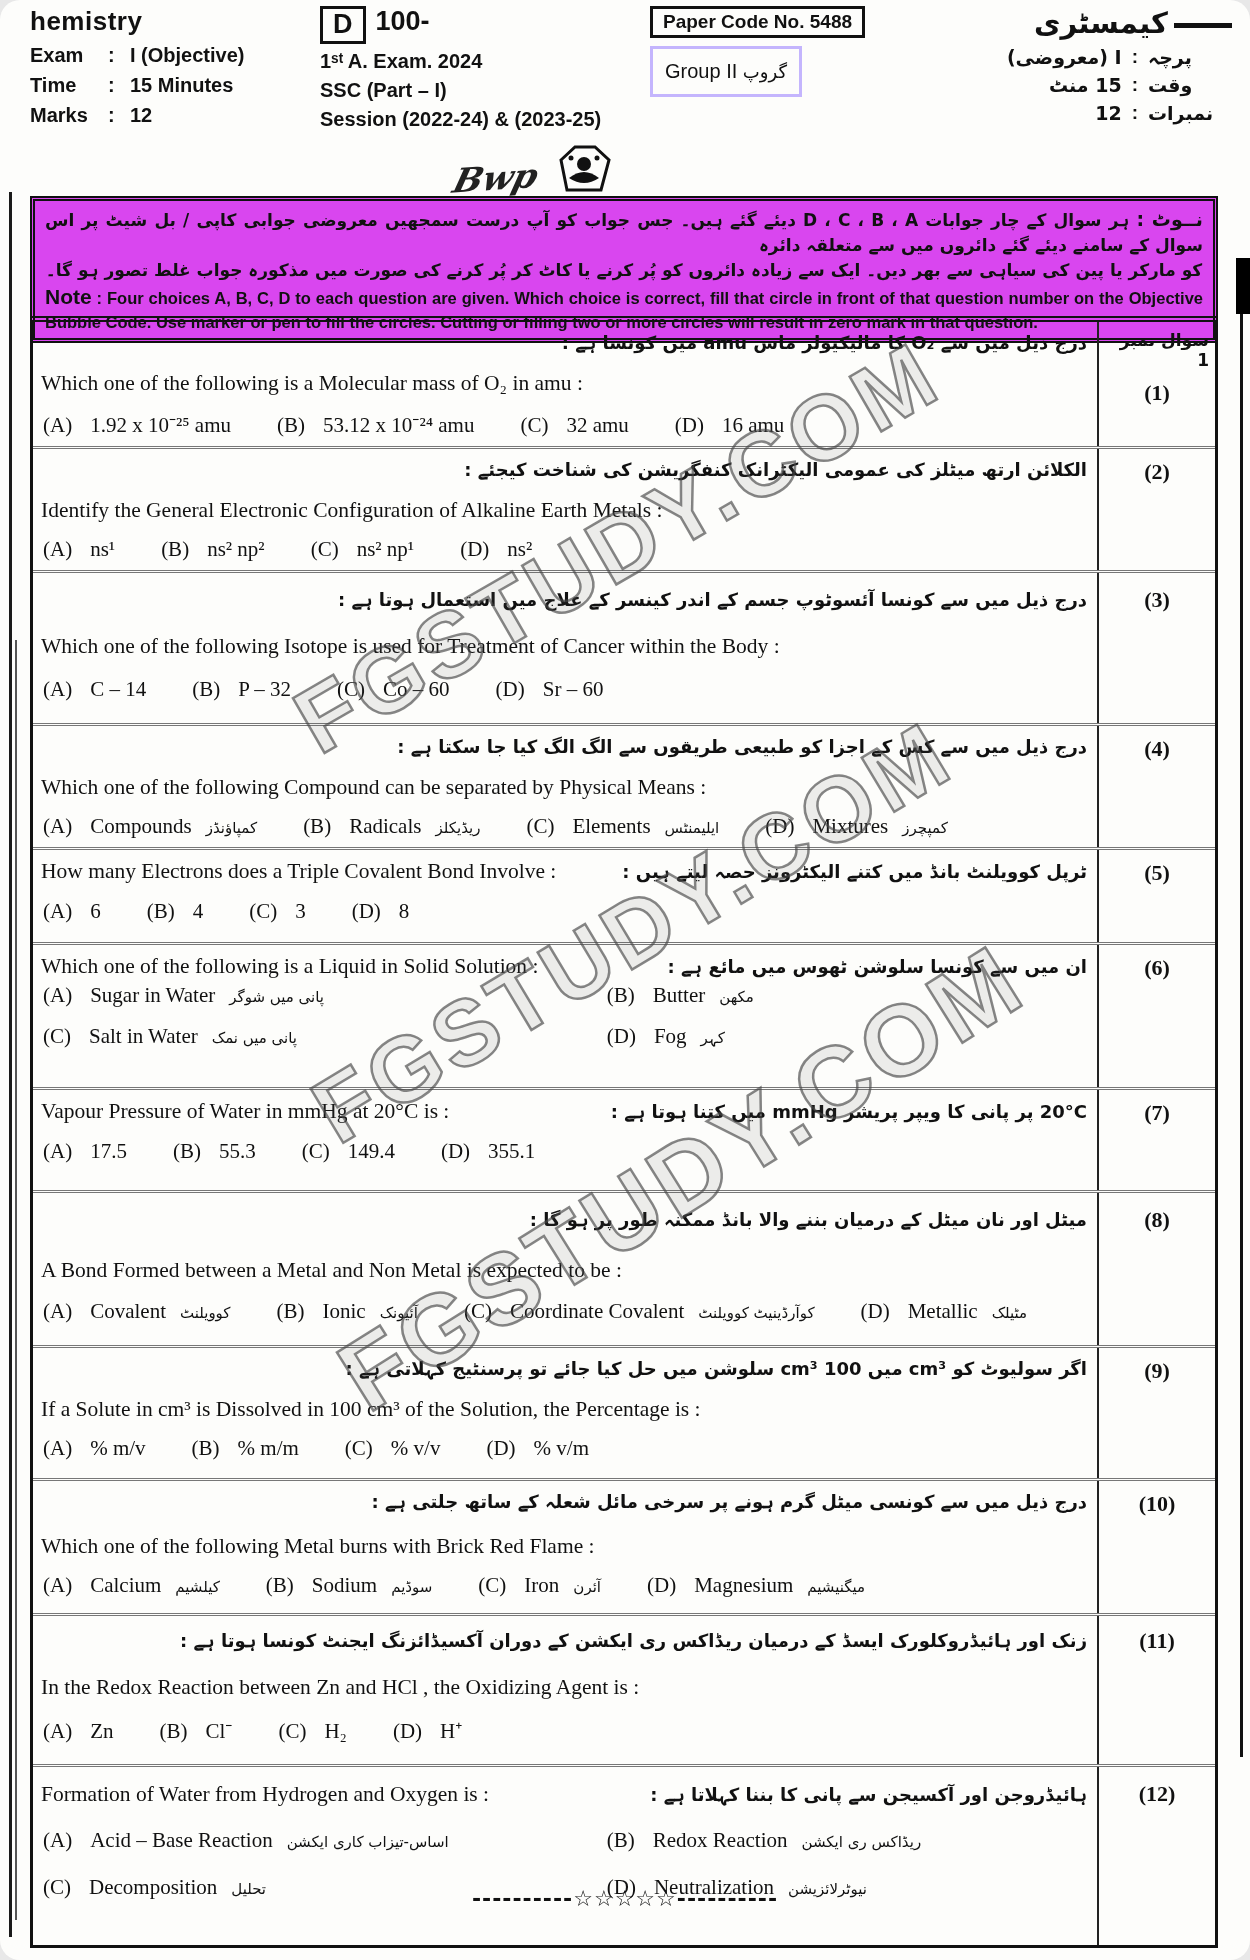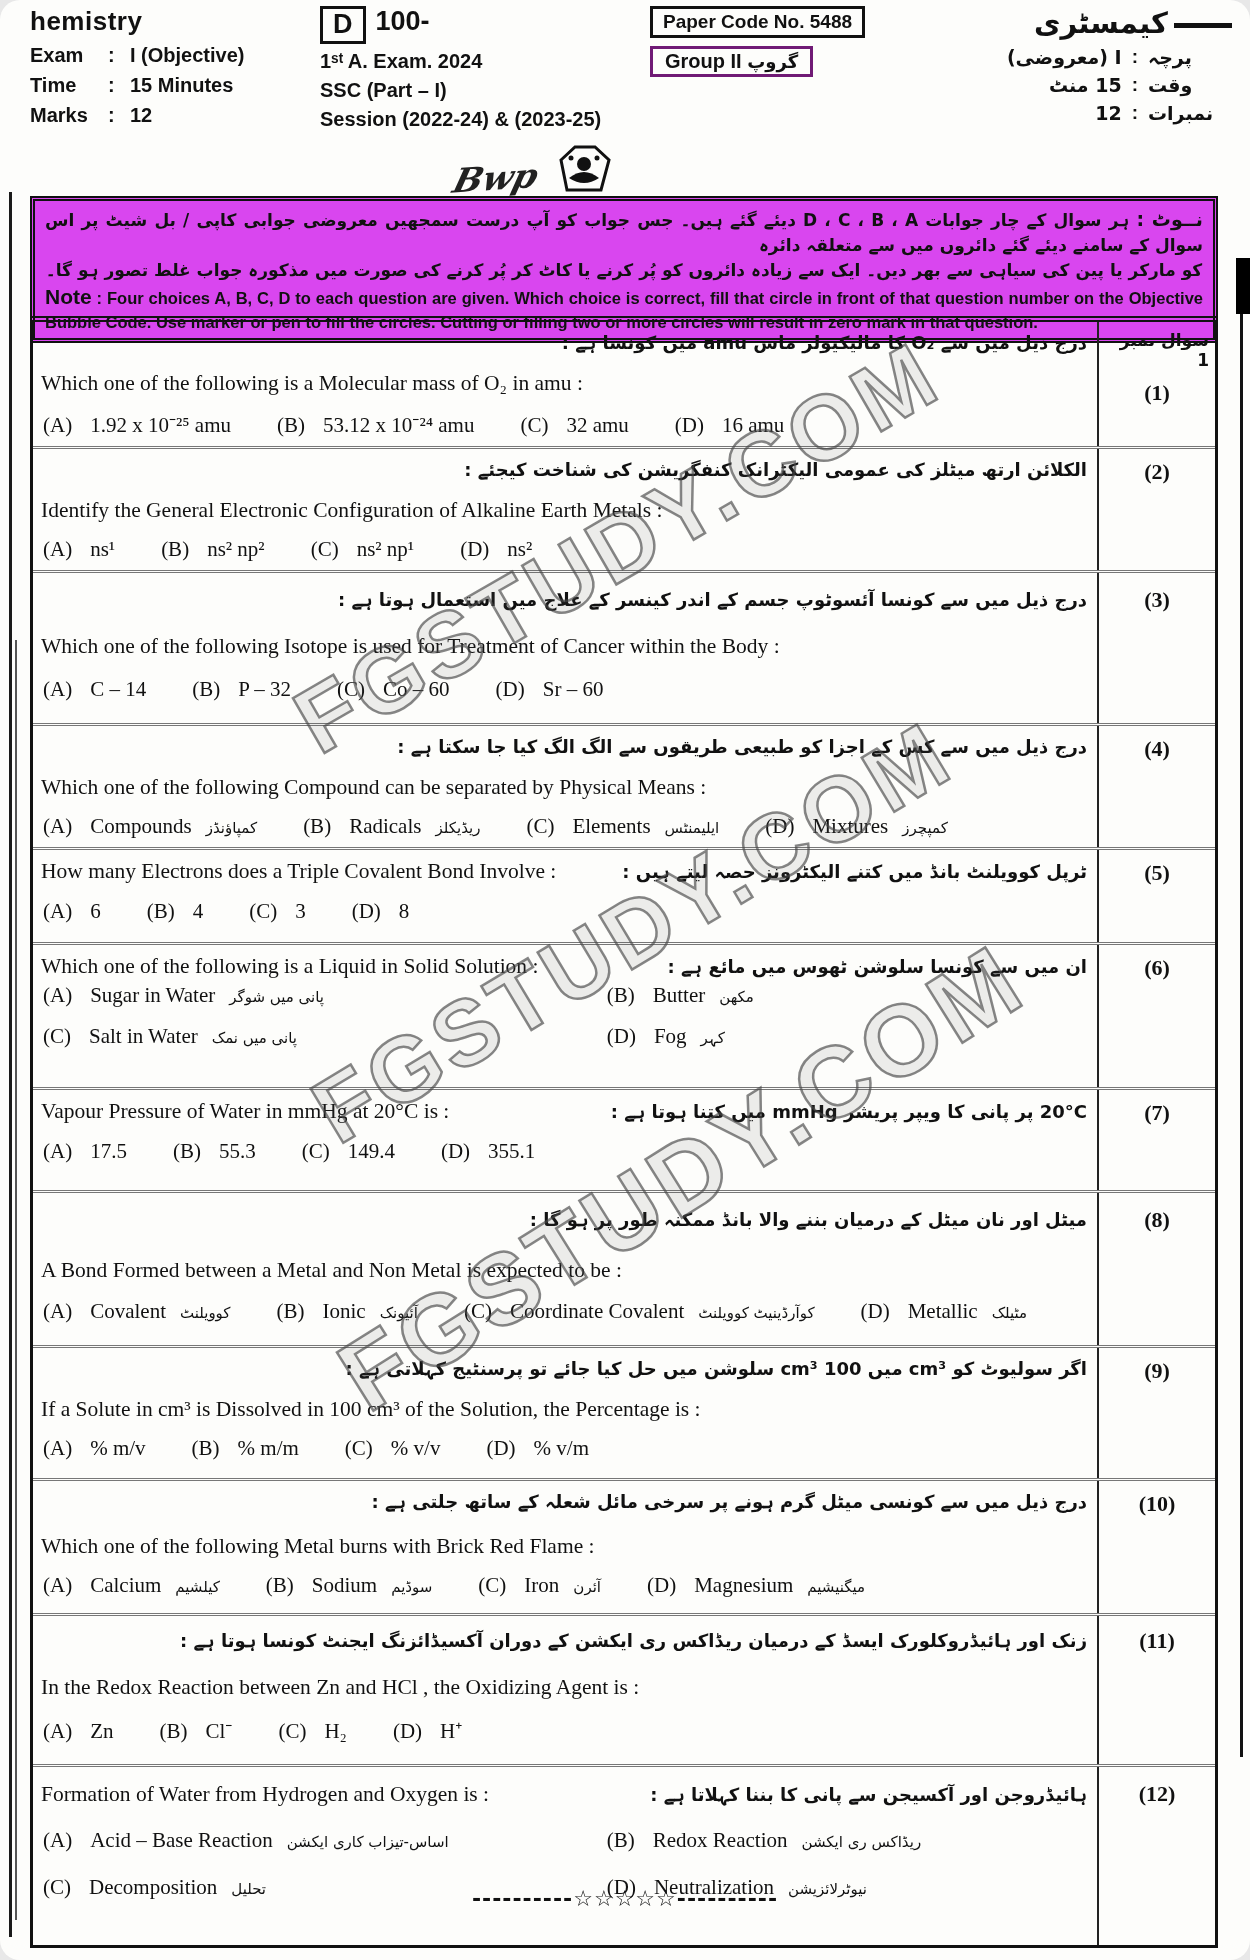--- a/index.html
+++ b/index.html
@@ -12,21 +12,21 @@
   .kv{display:flex;font-size:20px;font-weight:bold;margin-top:7px;}
   .kv .k{width:78px;}
   .kv .c{width:22px;}
   .hdr-mid{width:330px;}
   .code-line{display:flex;align-items:flex-start;gap:10px;}
   .code-letter{border:3px solid #111;padding:0 10px 2px 10px;font-size:27px;font-weight:bold;line-height:30px;}
   .code-number{font-size:27px;font-weight:bold;line-height:30px;}
   .mid-line{font-size:20px;font-weight:bold;margin-top:6px;}
   .hdr-box-col{width:260px;}
   .paper-code-box{border:3px solid #111;display:inline-block;padding:2px 10px;font-size:19px;font-weight:bold;}
-  .group-box{border:3px solid #701a75;display:inline-block;padding:1px 12px;font-size:20px;font-weight:bold;margin-top:8px;}
+  .group-box{border:3px solid #c4b5fd;display:inline-block;padding:11px 12px;font-size:20px;font-weight:normal;margin-top:8px;}
   .group-box .ur{font-family:"DejaVu Sans",sans-serif;font-size:18px;}
   .hdr-right{flex:1;text-align:right;}
   .subject-ur-row{display:flex;justify-content:flex-end;align-items:center;gap:6px;}
   .subject-ur{font-family:"DejaVu Sans",sans-serif;font-size:29px;font-weight:bold;}
   .dash{width:58px;height:5px;background:#111;margin-top:4px;}
   .rkv{display:flex;flex-direction:row-reverse;font-size:19px;font-weight:bold;margin-top:6px;gap:10px;}
   .rkv .k{font-family:"DejaVu Sans",sans-serif;width:84px;text-align:left;}
   .rkv .v{font-family:"DejaVu Sans",sans-serif;direction:rtl;}
   
   .stamp{position:absolute;left:455px;top:144px;display:flex;align-items:flex-end;gap:14px;}

